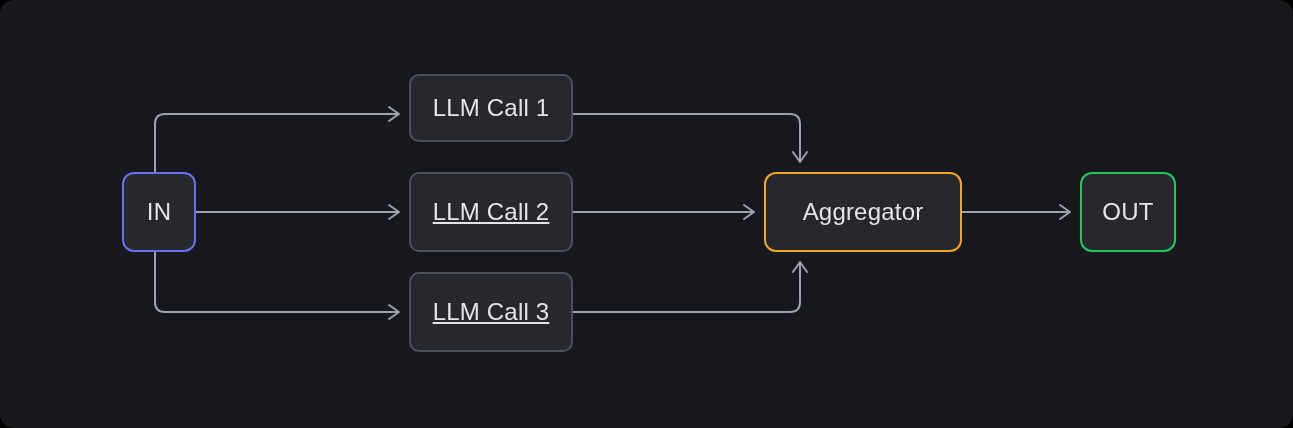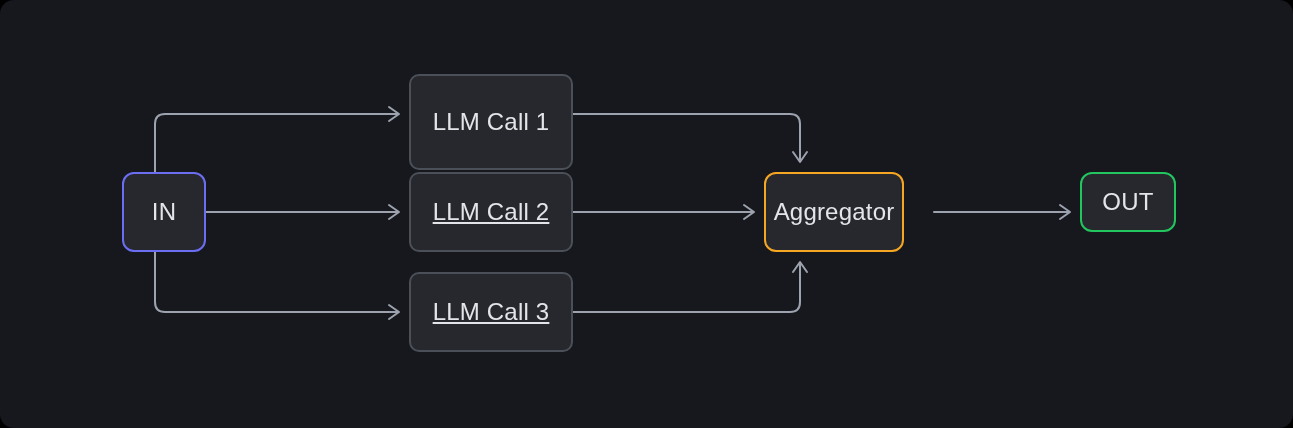--- a/index.html
+++ b/index.html
@@ -44,34 +44,34 @@
     font-weight: 400;
     letter-spacing: 0.2px;
     white-space: nowrap;
   }
   .node-label {
     display: block;
     line-height: 1;
   }
   
   #node-in {
-    left: 122px; top: 172px; width: 84px; height: 80px;
+    left: 122px; top: 172px; width: 74px; height: 80px;
     border-color: #6c6ef2;
     border-radius: 12px;
   }
-  #node-llm1 { left: 409px; top: 74px;  width: 164px; height: 96px; }
+  #node-llm1 { left: 409px; top: 74px;  width: 164px; height: 68px; }
   #node-llm2 { left: 409px; top: 172px; width: 164px; height: 80px; text-decoration: underline; }
   #node-llm3 { left: 409px; top: 272px; width: 164px; height: 80px; text-decoration: underline; }
   #node-aggregator {
-    left: 764px; top: 172px; width: 140px; height: 80px;
+    left: 764px; top: 172px; width: 198px; height: 80px;
     border-color: #f5a623;
     border-radius: 12px;
   }
   #node-out {
-    left: 1080px; top: 172px; width: 96px; height: 60px;
+    left: 1080px; top: 172px; width: 96px; height: 80px;
     border-color: #22c55e;
     border-radius: 12px;
   }
 </style>
 </head>
 <body>
 
 <div id="canvas">
 
   <svg id="wires" viewBox="0 0 1293 428" xmlns="http://www.w3.org/2000/svg">

